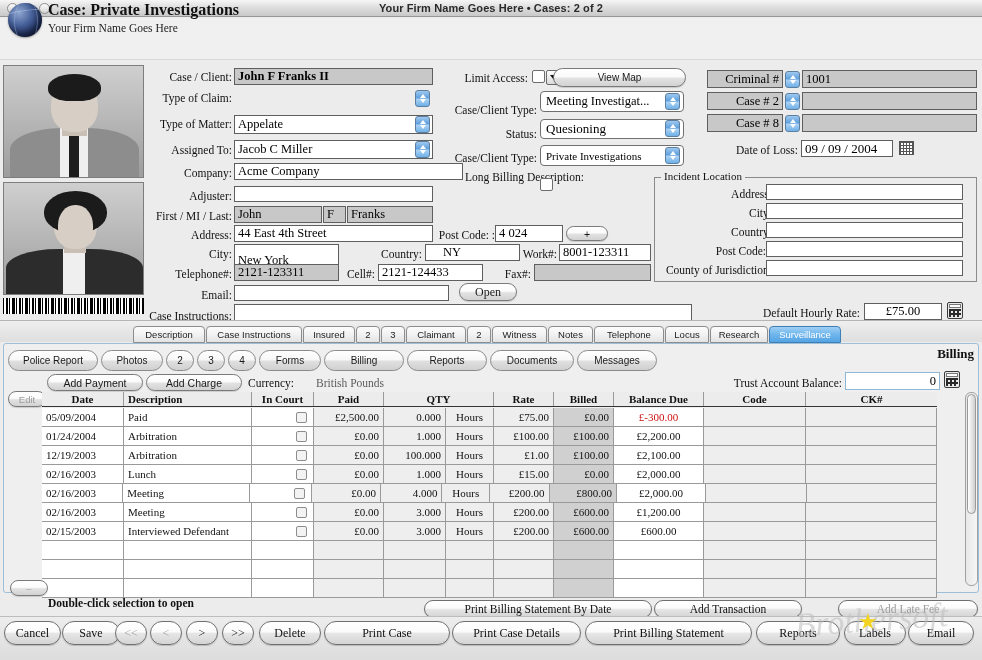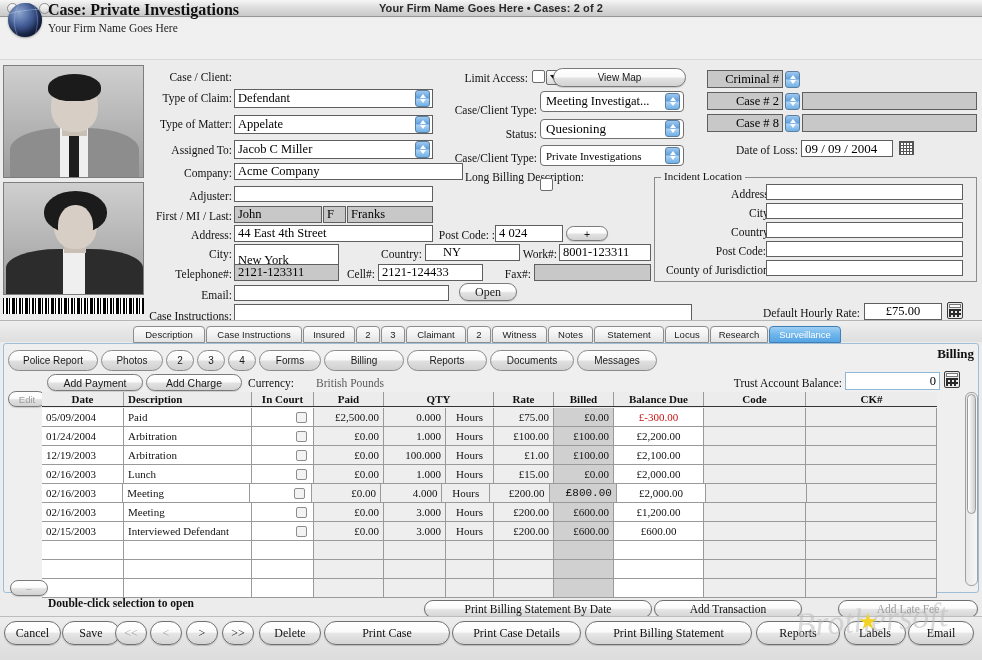--- a/index.html
+++ b/index.html
@@ -319,23 +319,23 @@
     <div class="shirt" style="left:59px; top:66px; width:22px;  height:48px;"></div>
     <div class="neck" style="left:60px; top:52px; width:22px;  height:18px;"></div>
     <div class="head" style="left:50px; top:16px; width:43px;  height:50px;"></div>
     <div class="hair" style="left:40px; top:8px;  width:63px;  height:42px; border-radius:52% 52% 48% 48%;"></div>
     <div class="head" style="left:54px; top:22px; width:35px;  height:42px;"></div>
   </div>
 
   <div class="barcode"></div>
 
   <div class="lbl" style="left:150px; top:71px; width:82px;">Case / Client:</div>
+  <div class="fld grey" style="left:234px; top:68px; width:199px; height:17px; font-weight:bold;">John F Franks II</div>
 
   <div class="lbl" style="left:150px; top:92px; width:82px;">Type of Claim:</div>
-  <div class="fld" style="left:234px; top:89px; width:199px; height:19px;">Defendant</div>
   <div class="stepper" style="left:415px; top:90px;">
       <i class="up"></i>
       <i class="dn"></i>
     </div>
 
   <div class="lbl" style="left:150px; top:118px; width:82px;">Type of Matter:</div>
   <div class="fld" style="left:234px; top:115px; width:199px; height:19px;">Appelate</div>
   <div class="stepper" style="left:415px; top:116px;">
       <i class="up"></i>
       <i class="dn"></i>
@@ -417,20 +417,21 @@
   <div class="lbl" style="left:465px; top:171px; width:72px; text-align:right; line-height:12px;">
     <span>Long Billing Description:</span>
   </div>
   <div class="chk" style="left:540px; top:178px;"></div>
 
   <div class="fld grey" style="left:707px; top:70px; width:76px; height:18px; justify-content:flex-end; font-weight:normal;">Criminal #</div>
   <div class="stepper" style="left:785px; top:71px;">
       <i class="up"></i>
       <i class="dn"></i>
     </div>
+  <div class="fld grey" style="left:802px; top:70px; width:175px; height:18px;">1001</div>
 
   <div class="fld grey" style="left:707px; top:92px; width:76px; height:18px; justify-content:flex-end;">Case # 2</div>
   <div class="stepper" style="left:785px; top:93px;">
       <i class="up"></i>
       <i class="dn"></i>
     </div>
   <div class="fld grey" style="left:802px; top:92px; width:175px; height:18px;"></div>
 
   <div class="fld grey" style="left:707px; top:114px; width:76px; height:18px; justify-content:flex-end;">Case # 8</div>
   <div class="stepper" style="left:785px; top:115px;">
@@ -472,21 +473,21 @@
   <div id="tabs1-host">
       <div class="tab1" style="left: 133px; width: 72px;">Description</div>
       <div class="tab1" style="left: 206px; width: 96px;">Case Instructions</div>
       <div class="tab1" style="left: 303px; width: 52px;">Insured</div>
       <div class="tab1" style="left: 356px; width: 24px;">2</div>
       <div class="tab1" style="left: 381px; width: 24px;">3</div>
       <div class="tab1" style="left: 406px; width: 60px;">Claimant</div>
       <div class="tab1" style="left: 467px; width: 24px;">2</div>
       <div class="tab1" style="left: 492px; width: 55px;">Witness</div>
       <div class="tab1" style="left: 548px; width: 45px;">Notes</div>
-      <div class="tab1" style="left: 594px; width: 70px;">Statement</div>
+      <div class="tab1" style="left: 594px; width: 70px;">Telephone</div>
       <div class="tab1" style="left: 665px; width: 44px;">Locus</div>
       <div class="tab1" style="left: 710px; width: 58px;">Research</div>
       <div class="tab1 active" style="left: 769px; width: 72px;">Surveillance</div>
     </div>
 
   <div class="panel2"></div>
   <div id="tabs2-host">
       <div class="tab2" style="left: 8px; width: 90px;">Police Report</div>
       <div class="tab2" style="left: 101px; width: 62px;">Photos</div>
       <div class="tab2" style="left: 166px; width: 28px;">2</div>
@@ -591,21 +592,21 @@
       <div class="grow" style="top: 484px;">
         <div class="gc " style="width: 82px;">02/16/2003</div>
         <div class="gc " style="width: 128px;">Meeting</div>
         <div class="gc c" style="width: 62px; justify-content: flex-end; padding-right: 6px;">
           <span class="rowchk"></span>
         </div>
         <div class="gc r shade" style="width: 70px;">£0.00</div>
         <div class="gc r shade" style="width: 62px;">4.000</div>
         <div class="gc c shade" style="width: 48px;">Hours</div>
         <div class="gc r shade" style="width: 60px;">£200.00</div>
-        <div class="gc r dark" style="width: 68px; font-family: Liberation Mono, monospace;">£800.00</div>
+        <div class="gc r dark" style="width: 68px;">£800.00</div>
         <div class="gc c" style="width: 90px;">£2,000.00</div>
         <div class="gc shade" style="width: 102px;"></div>
         <div class="gc shade" style="width: 131px;"></div>
       </div>
       <div class="grow" style="top: 503px;">
         <div class="gc " style="width: 82px;">02/16/2003</div>
         <div class="gc " style="width: 128px;">Meeting</div>
         <div class="gc c" style="width: 62px; justify-content: flex-end; padding-right: 6px;">
           <span class="rowchk"></span>
         </div>

